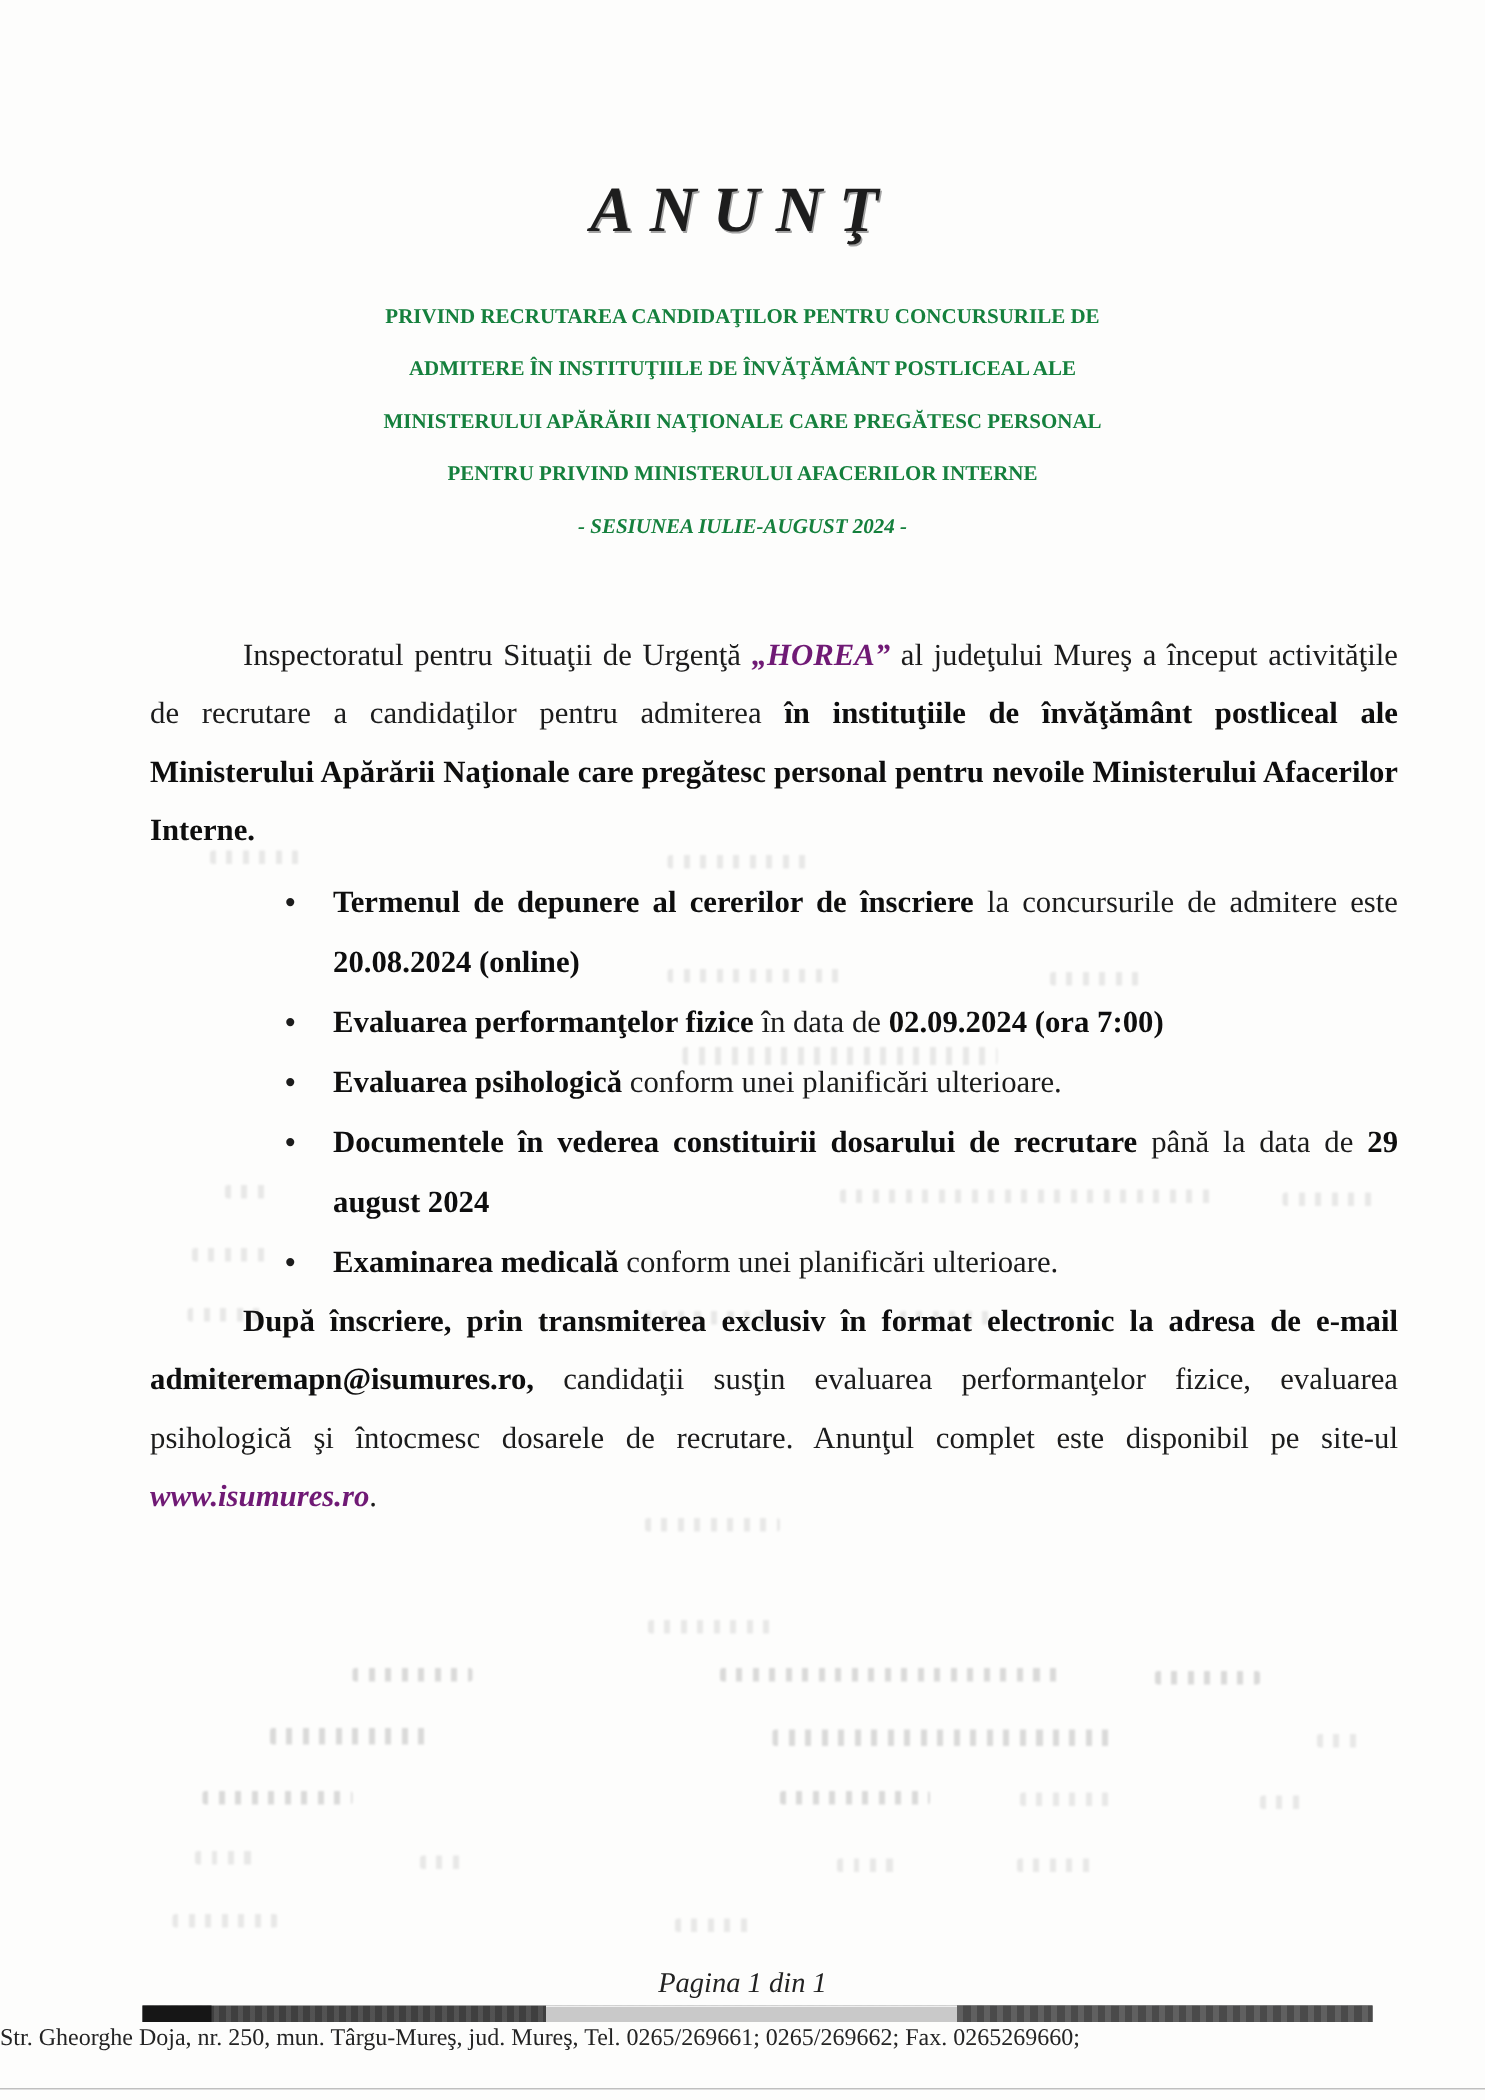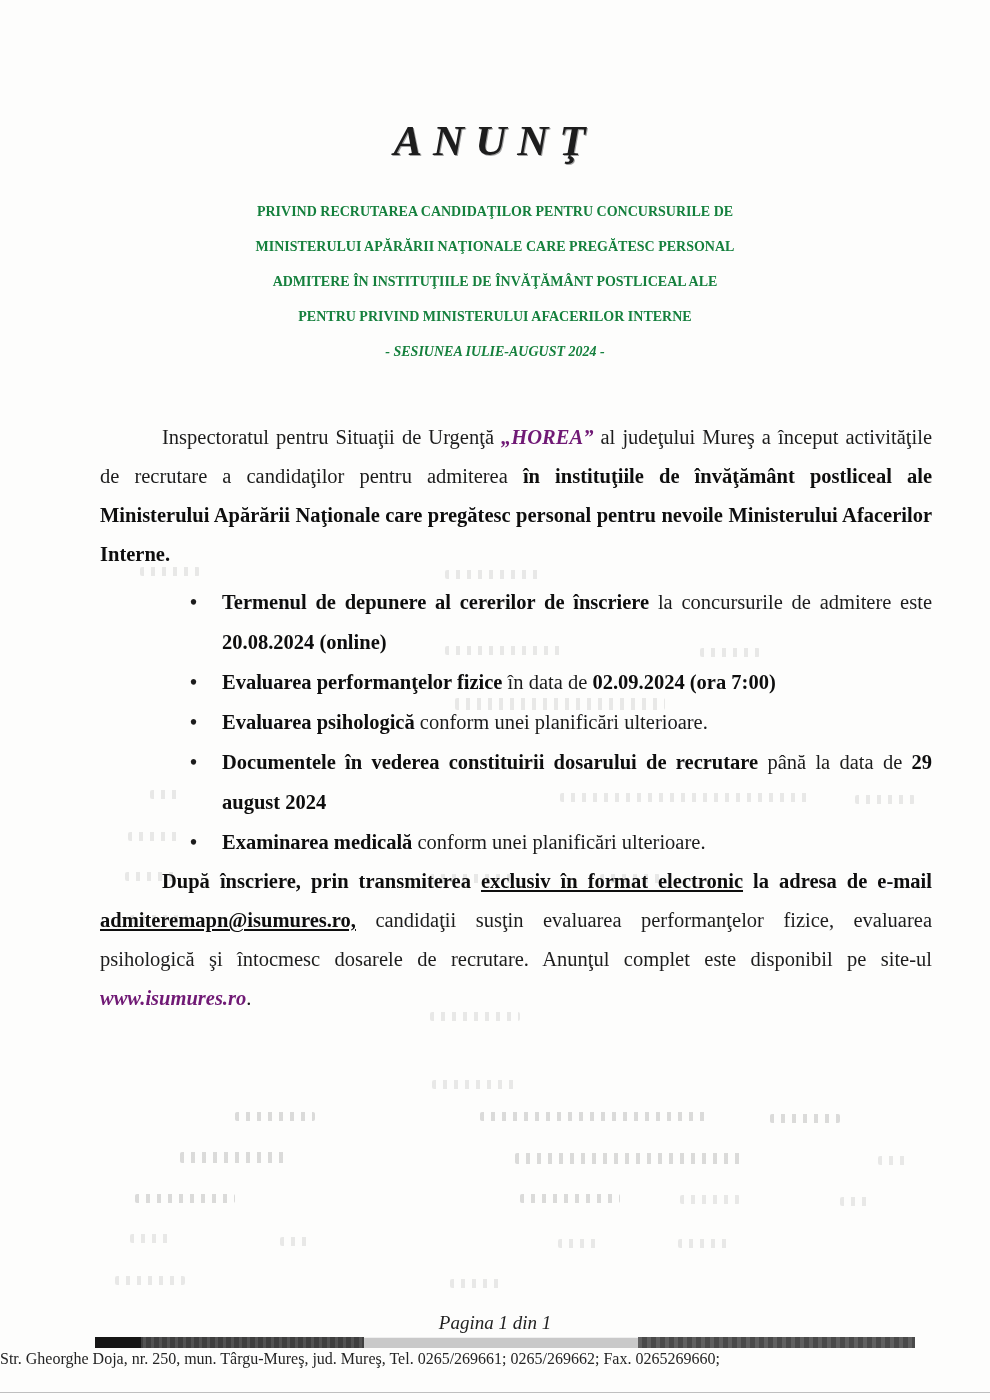--- a/index.html
+++ b/index.html
@@ -40,21 +40,21 @@
   .content p{margin:0;text-indent:62px;}
   .content p + p{margin-top:7px;}
   ul.bullets{margin:8px 0 0 0;padding:0 0 0 122px;list-style:none;text-align:justify;}
   ul.bullets li{position:relative;line-height:40px;}
   ul.bullets li .marker{
     position:absolute;left:-32px;top:0;
     font-weight:bold;font-size:20px;
   }
   .b{font-weight:bold;color:#0e0e0e;}
   .bi{font-weight:bold;font-style:italic;color:#701a75;}
-  .bu{font-weight:bold;text-decoration:underline;color:#0e0e0e;}
+  .bu{font-weight:bold;color:#0e0e0e;}
   .para3{margin-top:7px;}
   
   .page-label{
     position:absolute;top:1312px;left:0;right:0;
     text-align:center;font-style:italic;font-size:19px;color:#222;
   }
   .sep-bar{
     position:absolute;top:1337px;left:95px;width:820px;height:11px;
     background:#3f3f3f;
     background-image:repeating-linear-gradient(90deg, rgba(255,255,255,.10) 0 3px, rgba(0,0,0,0) 3px 8px);
@@ -82,22 +82,22 @@
 </style>
 </head>
 <body>
 
 <div class="page">
 
   <div class="doc-title">ANUNŢ</div>
 
   <div class="heading">
     <div>PRIVIND RECRUTAREA CANDIDAŢILOR PENTRU CONCURSURILE DE</div>
+    <div>ADMITERE ÎN INSTITUŢIILE DE ÎNVĂŢĂMÂNT POSTLICEAL ALE</div>
     <div>MINISTERULUI APĂRĂRII NAŢIONALE CARE PREGĂTESC PERSONAL</div>
-    <div>ADMITERE ÎN INSTITUŢIILE DE ÎNVĂŢĂMÂNT POSTLICEAL ALE</div>
     <div>PENTRU PRIVIND MINISTERULUI AFACERILOR INTERNE</div>
     <div class="session">- SESIUNEA IULIE-AUGUST 2024 -</div>
   </div>
 
   <div class="content">
 
     <p><span>Inspectoratul pentru Situaţii de Urgenţă </span><span class="bi">„HOREA”</span><span> al judeţului Mureş a început activităţile de recrutare a candidaţilor pentru admiterea </span><span class="b">în instituţiile de învăţământ postliceal ale Ministerului Apărării Naţionale care pregătesc personal pentru nevoile Ministerului Afacerilor Interne.</span></p>
 
 
     <ul class="bullets">

